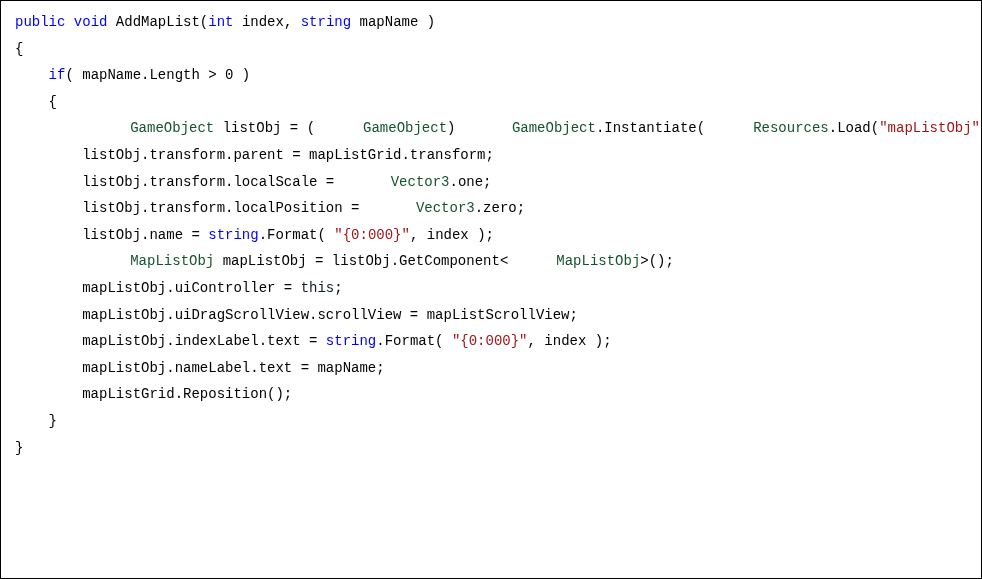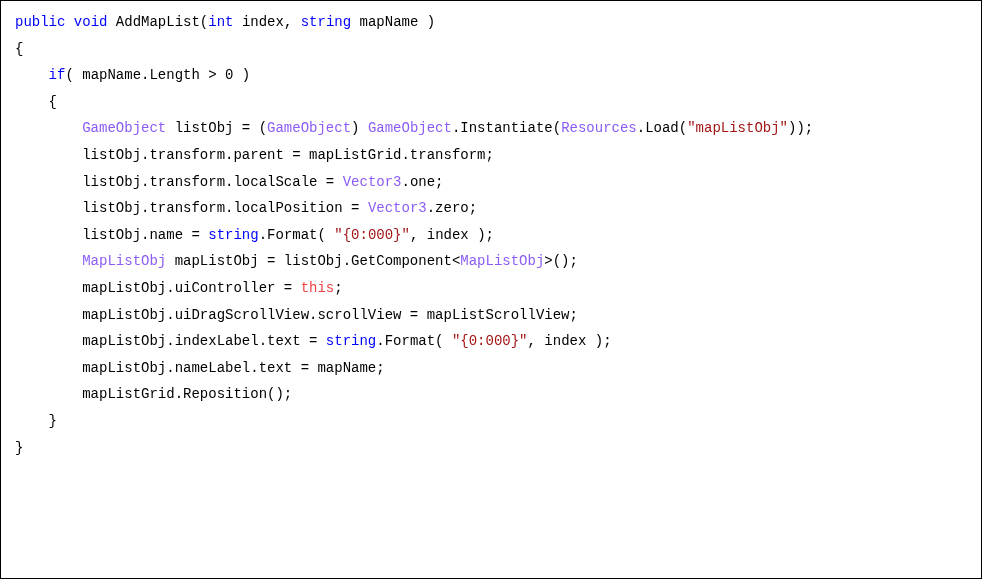--- a/index.html
+++ b/index.html
@@ -12,22 +12,22 @@
   }
   .code-container {
     border: 1px solid #000;
     width: 982px;
     height: 579px;
     padding: 8px 14px;
     white-space: pre;
     overflow: hidden;
   }
   .kw { color: #0000ff; font-family: Liberation Mono, monospace; }
-  .type { color: #8b5cf6; }
+  .type { color: #14532d; margin-left: 48px; }
   .str { color: #a31515; }
-  .this { color: #ef4444; }
+  .this { color: #0f172a; }
   .txt { color: #000000; font-family: Liberation Mono, monospace; }
   .line { display: block; }
 </style>
 </head>
 <body>
 
 <div class="code-container" id="code-block"><span class="line"><span class="kw">public</span><span class="txt"> </span><span class="kw">void</span><span class="txt"> AddMapList(</span><span class="kw">int</span><span class="txt"> index, </span><span class="kw">string</span><span class="txt"> mapName )</span></span><span class="line"><span class="txt">{</span></span><span class="line">    <span class="kw">if</span><span class="txt">( mapName.Length &gt; 0 )</span></span><span class="line">    <span class="txt">{</span></span><span class="line">        <span class="type">GameObject</span><span class="txt"> listObj = (</span><span class="type">GameObject</span><span class="txt">) </span><span class="type">GameObject</span><span class="txt">.Instantiate(</span><span class="type">Resources</span><span class="txt">.Load(</span><span class="str">"mapListObj"</span><span class="txt">));</span></span><span class="line">        <span class="txt">listObj.transform.parent = mapListGrid.transform;</span></span><span class="line">        <span class="txt">listObj.transform.localScale = </span><span class="type">Vector3</span><span class="txt">.one;</span></span><span class="line">        <span class="txt">listObj.transform.localPosition = </span><span class="type">Vector3</span><span class="txt">.zero;</span></span><span class="line">        <span class="txt">listObj.name = </span><span class="kw">string</span><span class="txt">.Format( </span><span class="str">"{0:000}"</span><span class="txt">, index );</span></span><span class="line"><span class="txt"></span></span><span class="line">        <span class="type">MapListObj</span><span class="txt"> mapListObj = listObj.GetComponent&lt;</span><span class="type">MapListObj</span><span class="txt">&gt;();</span></span><span class="line">        <span class="txt">mapListObj.uiController = </span><span class="this">this</span><span class="txt">;</span></span><span class="line">        <span class="txt">mapListObj.uiDragScrollView.scrollView = mapListScrollView;</span></span><span class="line"><span class="txt"></span></span><span class="line">        <span class="txt">mapListObj.indexLabel.text = </span><span class="kw">string</span><span class="txt">.Format( </span><span class="str">"{0:000}"</span><span class="txt">, index );</span></span><span class="line">        <span class="txt">mapListObj.nameLabel.text = mapName;</span></span><span class="line"><span class="txt"></span></span><span class="line">        <span class="txt">mapListGrid.Reposition();</span></span><span class="line">    <span class="txt">}</span></span><span class="line"><span class="txt">}</span></span></div>
 
 </body></html>

